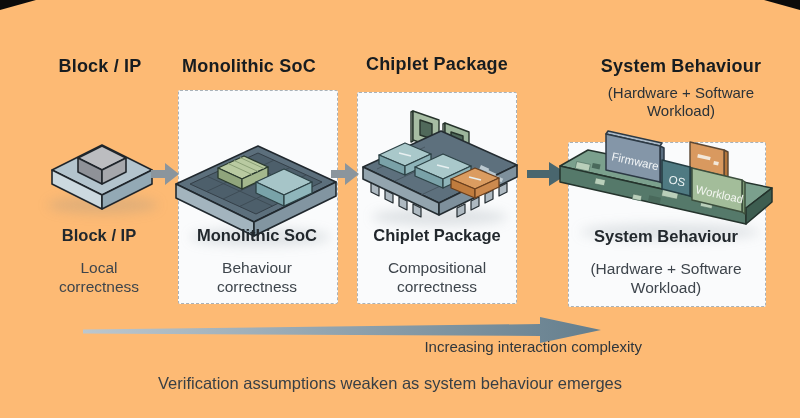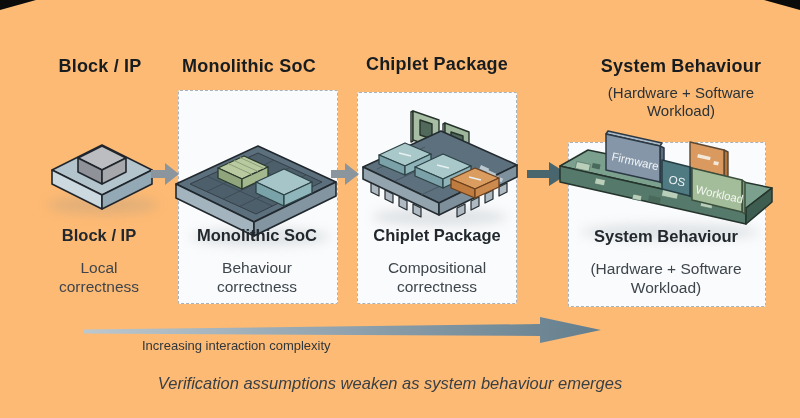--- a/index.html
+++ b/index.html
@@ -4,22 +4,22 @@
 <style>
   html,body{margin:0;padding:0;background:#ffffff;}
   .canvas{position:relative;width:800px;height:418px;background:#fdba74;overflow:hidden;
           font-family:"Liberation Sans","DejaVu Sans",sans-serif;}
   .hdr{position:absolute;text-align:center;font-weight:bold;font-size:18px;color:#171c20;letter-spacing:.2px;}
   .hdr-sub{position:absolute;text-align:center;font-size:15px;line-height:18px;color:#2b3238;}
   .dashed-box{position:absolute;border:1.4px dashed #a9b2b9;border-radius:2px;background:#fafbfc;}
   .stage-label{position:absolute;text-align:center;}
   .stage-label .bold{font-weight:bold;font-size:16.5px;color:#22282d;line-height:19px;}
   .stage-label .sub{font-size:15.5px;color:#3e454c;line-height:18.5px;margin-top:14px;}
-  .axis-label{position:absolute;text-align:left;font-size:13px;color:#2f363c;}
-  .caption{position:absolute;text-align:center;font-size:16.5px;color:#383f45;font-style:italic;}
+  .axis-label{position:absolute;text-align:right;font-size:15px;color:#2f363c;}
+  .caption{position:absolute;text-align:center;font-size:16.5px;color:#383f45;}
   .shadow{position:absolute;border-radius:50%;background:rgba(115,130,142,.20);filter:blur(6px);}
   svg{position:absolute;display:block;}
   svg text{font-family:"Liberation Sans","DejaVu Sans",sans-serif;}
 </style>
 </head>
 <body>
 
 <div class="canvas">
 
   <svg style="left:0;top:0" width="40" height="12" viewBox="0 0 40 12">

